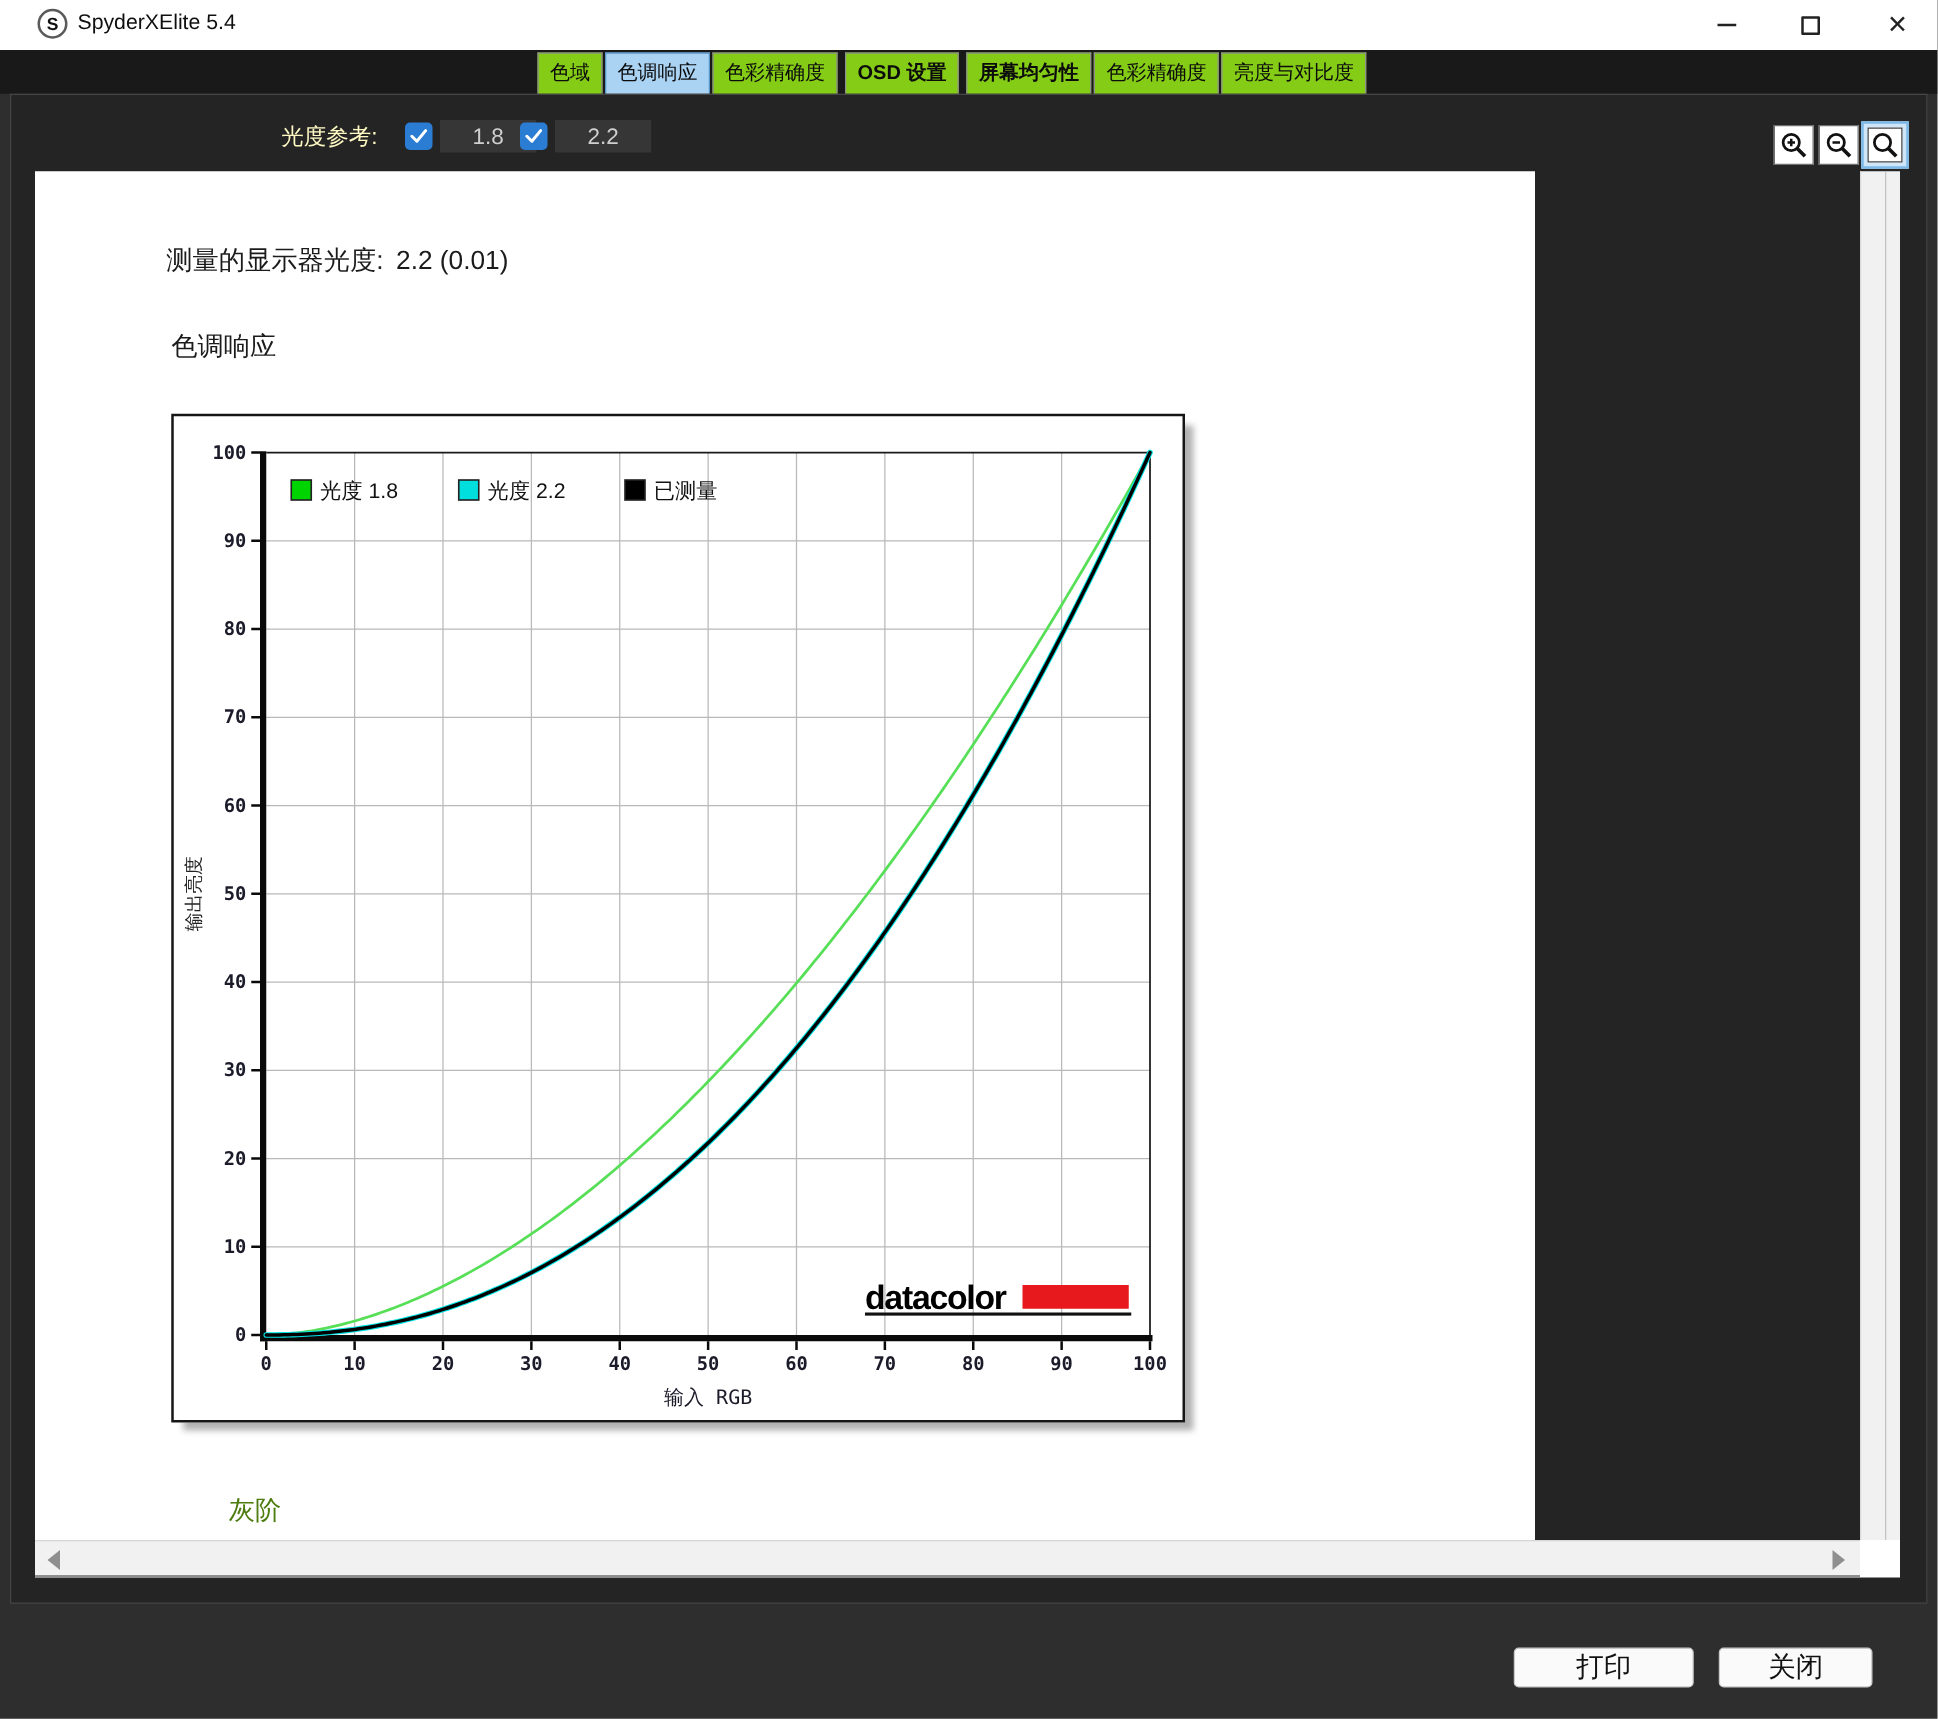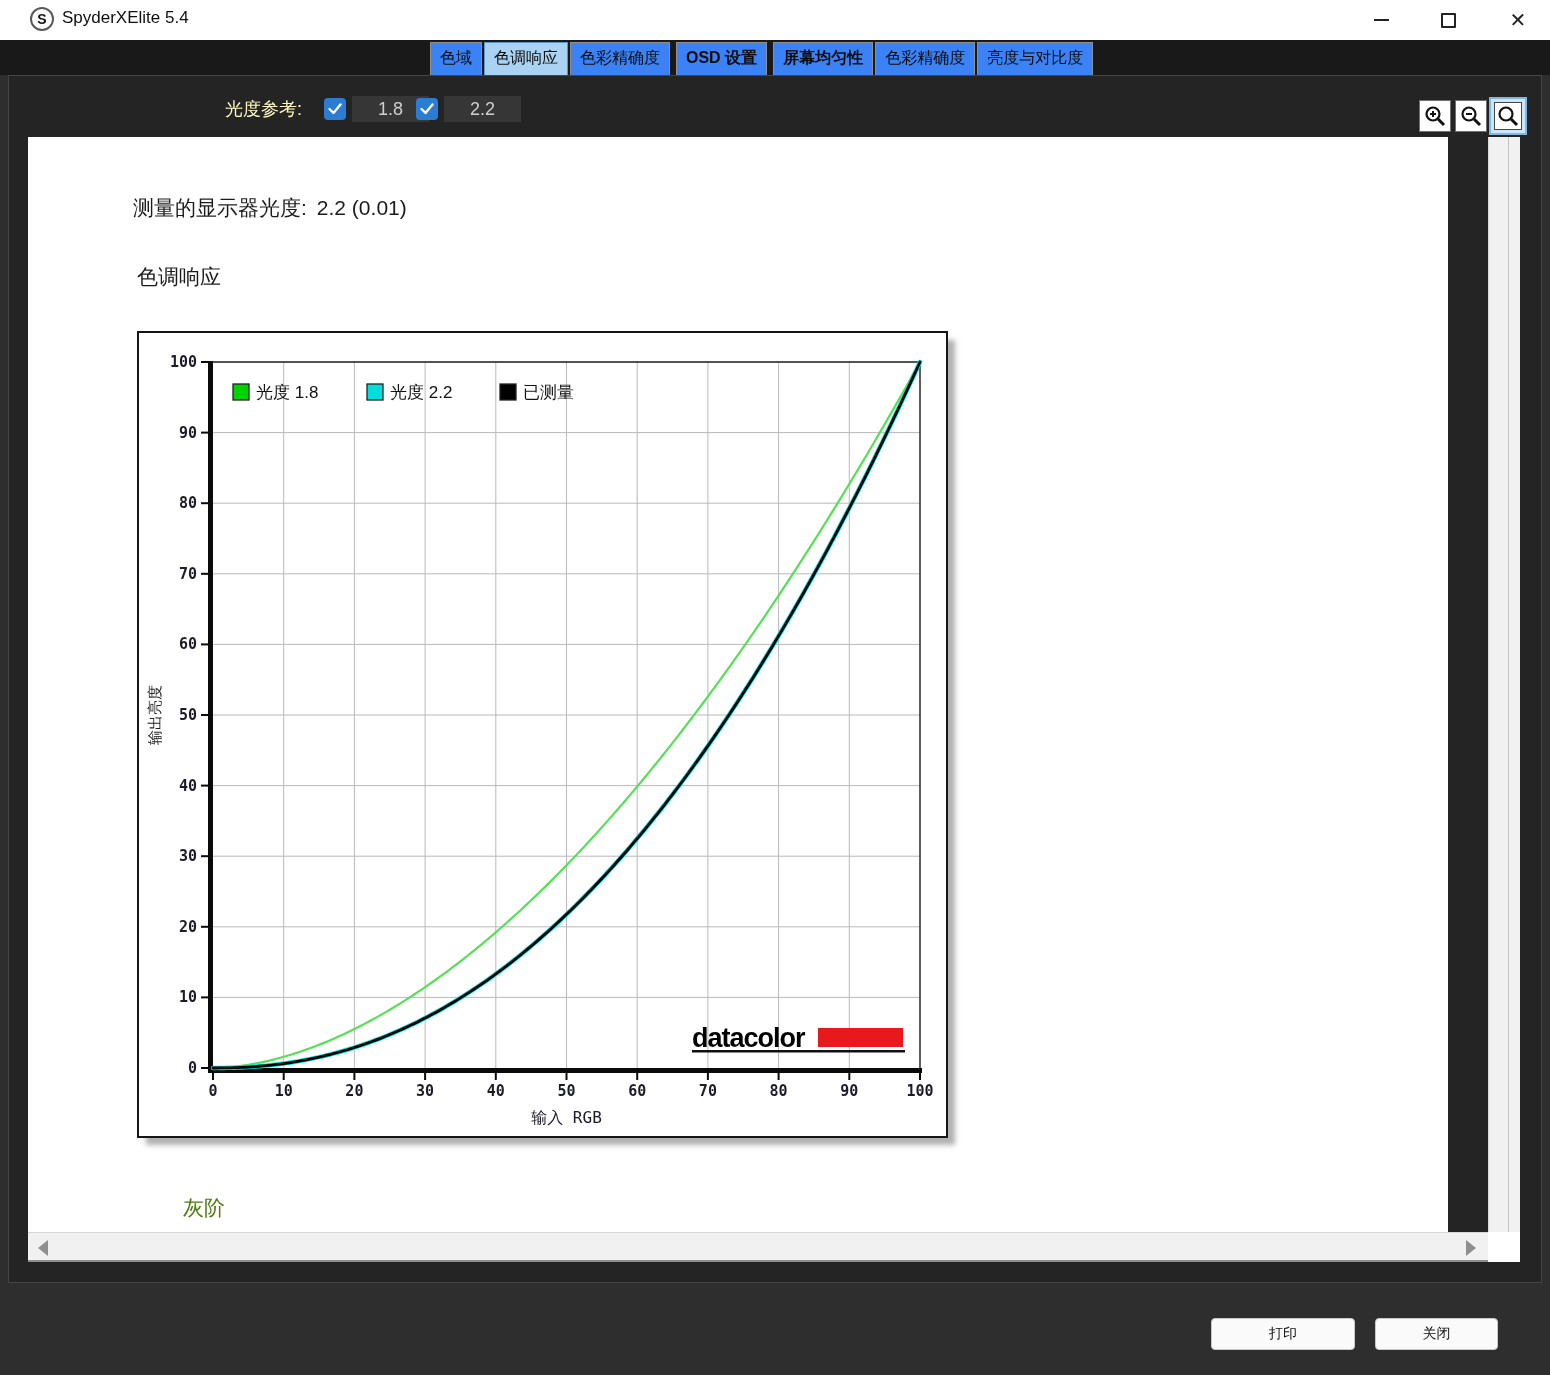--- a/index.html
+++ b/index.html
@@ -14,21 +14,21 @@
   .app-title { position:absolute; left:62px; top:8px; font-size:17px; color:#0f0f0f; }
   .winbtn { position:absolute; top:0; width:46px; height:40px; display:flex; align-items:center; justify-content:center; cursor:default; }
   .winbtn.min { left:1358px; } .winbtn.max { left:1425px; } .winbtn.close { left:1495px; }
   .glyph-min { width:15px; height:2px; background:#222; }
   .glyph-max { width:15px; height:15px; border:2px solid #222; border-radius:1px; }
   .glyph-close { font-size:20px; color:#222; line-height:20px; }
 
   
   .tabstrip { position:absolute; left:0; top:40px; width:1550px; height:35px; background:#191919; }
   .tabs { position:absolute; left:430px; top:2px; display:flex; gap:2px; align-items:flex-end; }
-  .tab { background:#3b82f6; border:1px solid #8f8f8f; border-bottom:none; color:#0c0c0c;
+  .tab { background:#84cc16; border:1px solid #8f8f8f; border-bottom:none; color:#0c0c0c;
          font-size:16px; padding:5px 9px 7px 9px; white-space:nowrap; cursor:pointer; }
   .tab.active { background:#a9d2f3; border-color:#5a96c8; }
   .tab.gap-left { margin-left:4px;font-weight:bold; }
 
   
   .inner-panel { position:absolute; left:8px; top:75px; width:1534px; height:1208px;
                  background:#242424; border:1px solid #454545; }
 
   
   .lum-label { position:absolute; left:225px; top:97px; font-size:18px; color:#fef9c3; }
@@ -42,21 +42,21 @@
 
   
   .zoombtn { position:absolute; top:100px; width:32px; height:32px; background:#ffffff; border:1px solid #6f6f6f;
              display:flex; align-items:center; justify-content:center; cursor:pointer; }
   .zb-in { left:1419px; } .zb-out { left:1455px; }
   .zb-fit { left:1489px; top:97px; width:38px; height:38px; background:#cfe6f8; border:2px solid #7db9e8; }
   .zb-fit .inner-sq { width:28px; height:28px; background:#fff; border:1px solid #444;
                       display:flex; align-items:center; justify-content:center; }
 
   
-  .page { position:absolute; left:28px; top:137px; width:1420px; height:1095px; background:#ffffff; }
+  .page { position:absolute; left:28px; top:137px; width:1200px; height:1095px; background:#ffffff; }
   .h-measured { position:absolute; left:105px; top:57px; font-size:21px; color:#1b1b1b; }
   .h-measured .val { margin-left:10px; }
   .h-tone { position:absolute; left:109px; top:126px; font-size:21px; color:#1b1b1b; }
   .h-gray { position:absolute; left:109px; top:1057px; font-size:21px; color:#4d7c0f;margin-left:46px; }
 
   
   .chart-box { position:absolute; left:109px; top:194px; width:811px; height:807px; background:#fff;
                border:2px solid #161616; box-shadow:8px 8px 5px -1px rgba(125,125,125,0.6); }
   .chart-box svg { display:block; }
 
@@ -68,21 +68,21 @@
   
   .hscroll { position:absolute; left:28px; top:1232px; width:1460px; height:30px; background:#f1f1f1;
              border-top:1px solid #d6d6d6; border-bottom:2px solid #8e8e8e; }
   .harrow { position:absolute; top:7px; width:0; height:0; cursor:pointer; }
   .harrow.left { left:10px; border-top:8px solid transparent; border-bottom:8px solid transparent; border-right:10px solid #8f8f8f; }
   .harrow.right { right:12px; border-top:8px solid transparent; border-bottom:8px solid transparent; border-left:10px solid #8f8f8f; }
   .scroll-corner { position:absolute; left:1488px; top:1232px; width:32px; height:30px; background:#ffffff; }
 
   
   .footbtn { position:absolute; top:1318px; height:32px; background:#fafafa; border:1px solid #c9c9c9;
-             border-radius:4px; font-size:14px; color:#111; display:flex; align-items:center; justify-content:center; cursor:pointer; }
+             border-radius:4px; font-size:22px; color:#111; display:flex; align-items:center; justify-content:center; cursor:pointer; }
   .btn-print { left:1211px; width:144px; }
   .btn-close { left:1375px; width:123px; }
 </style>
 </head>
 <body>
 
 <div id="app">
 
   <div class="titlebar">
     <div class="app-logo">S</div>

